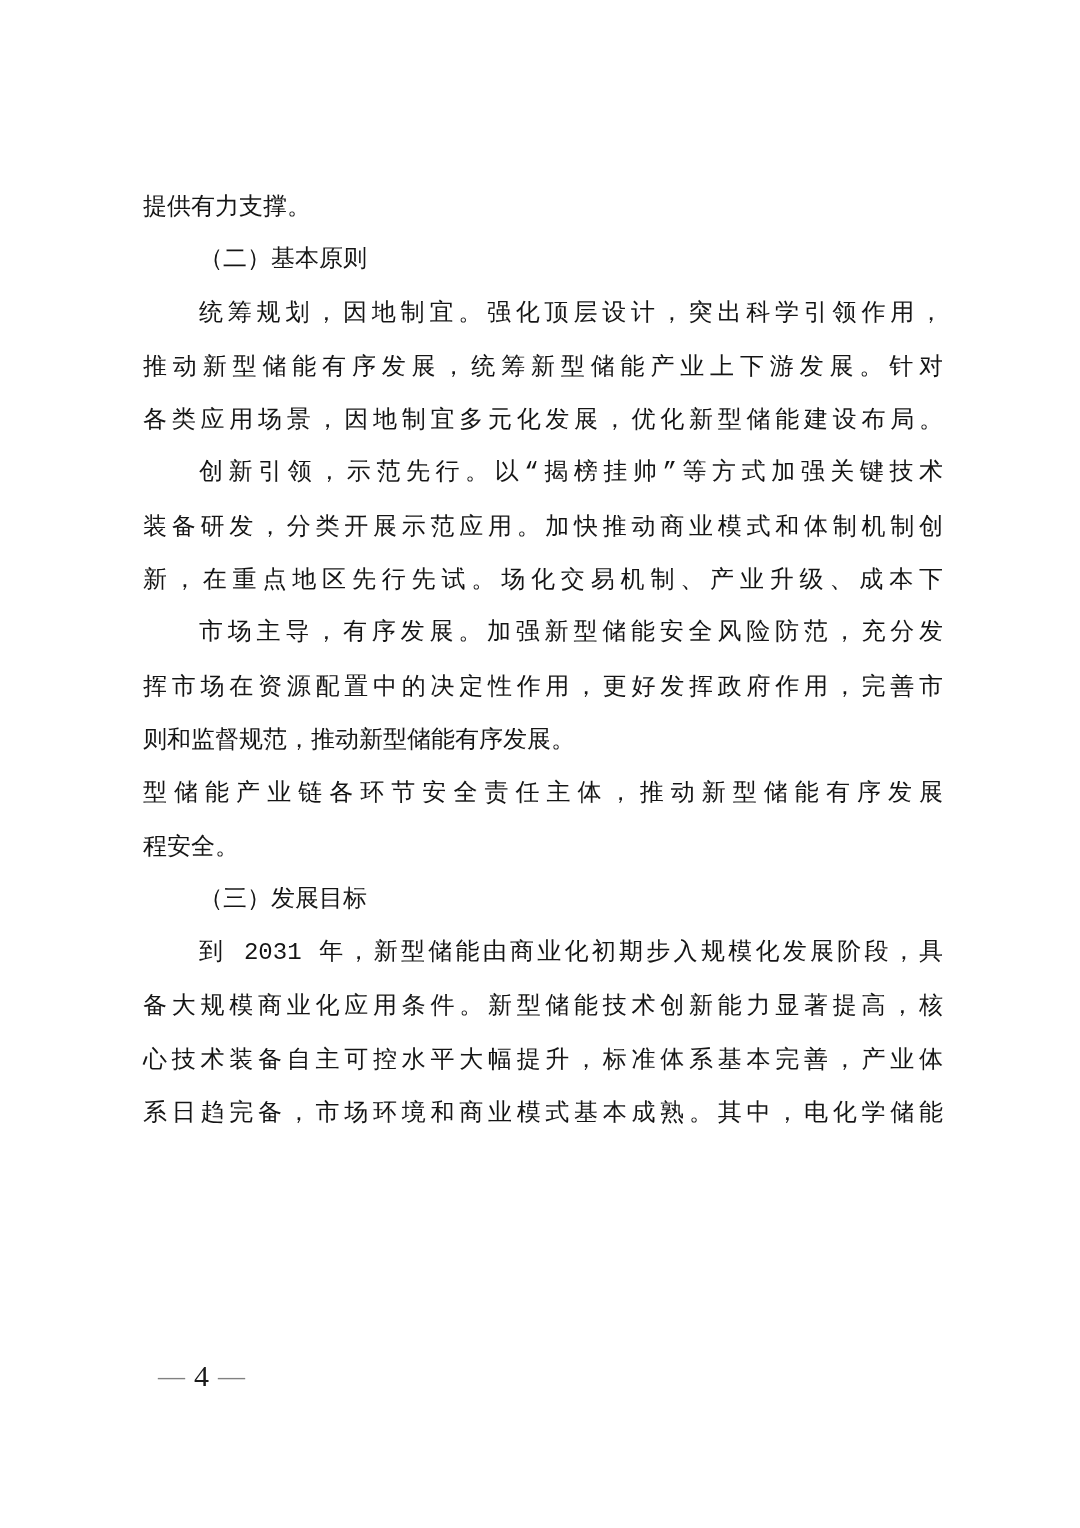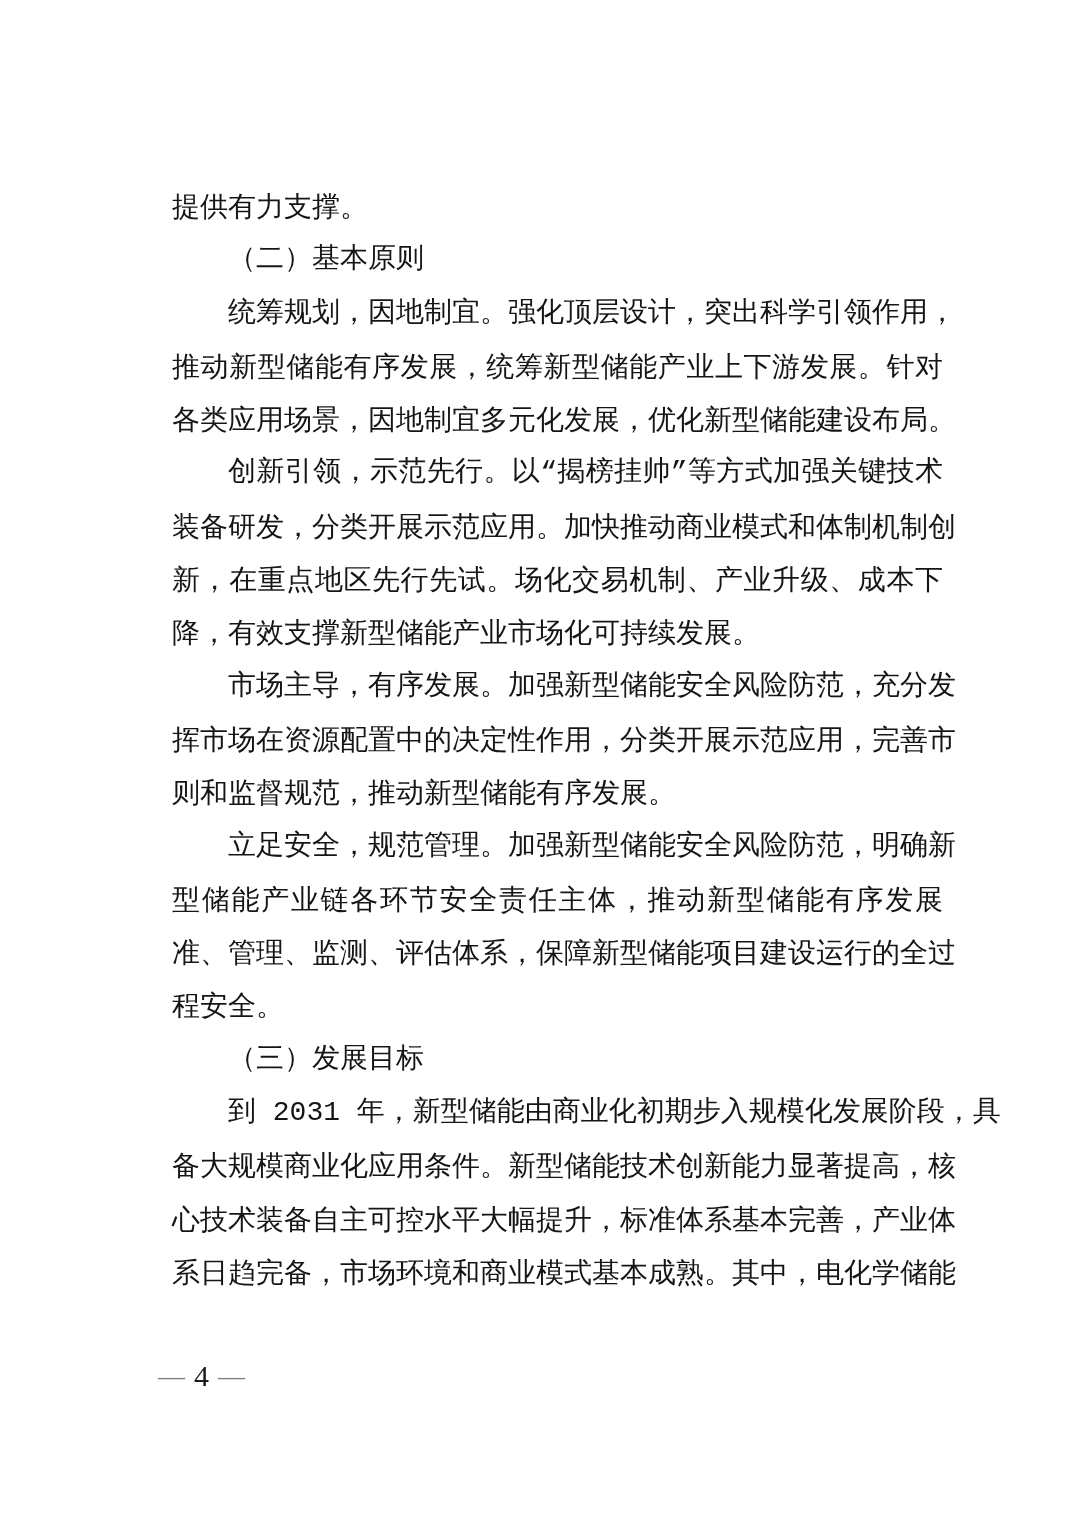--- a/index.html
+++ b/index.html
@@ -23,25 +23,24 @@
   }
   .text-block {
     position: absolute;
     left: 143px;
     top: 180px;
     width: 800px;
   }
   .line {
     height: 53.3px;
     line-height: 53.3px;
-    font-size: 28px;
+    font-size: 24px;
     white-space: nowrap;
     text-align: justify;
     text-align-last: left;
-    margin-left: 29px;
   }
   .line.full {
     text-align-last: justify;
   }
   .line.indent {
     padding-left: 56px;
     font-family: Liberation Mono, monospace;
   }
   .footer {
     position: absolute;
@@ -70,27 +69,24 @@
   <div class="text-block">
 
   <div class="line">提供有力支撑。</div>
       <div class="line indent">（二）基本原则</div>
       <div class="line indent full">统筹规划，因地制宜。强化顶层设计，突出科学引领作用，</div>
       <div class="line full">推动新型储能有序发展，统筹新型储能产业上下游发展。针对</div>
       <div class="line full">各类应用场景，因地制宜多元化发展，优化新型储能建设布局。</div>
       <div class="line indent full">创新引领，示范先行。以“揭榜挂帅”等方式加强关键技术</div>
       <div class="line full">装备研发，分类开展示范应用。加快推动商业模式和体制机制创</div>
       <div class="line full">新，在重点地区先行先试。场化交易机制、产业升级、成本下</div>
-      <div class="line">降，有效支撑新型储能产业市场化可持续发展。</div>
       <div class="line indent full">市场主导，有序发展。加强新型储能安全风险防范，充分发</div>
-      <div class="line full">挥市场在资源配置中的决定性作用，分类开展示范应用，完善市</div>
+      <div class="line full">挥市场在资源配置中的决定性作用，更好发挥政府作用，完善市</div>
       <div class="line">则和监督规范，推动新型储能有序发展。</div>
-      <div class="line indent full">立足安全，规范管理。加强新型储能安全风险防范，明确新</div>
       <div class="line full">型储能产业链各环节安全责任主体，推动新型储能有序发展</div>
-      <div class="line full">准、管理、监测、评估体系，保障新型储能项目建设运行的全过</div>
       <div class="line">程安全。</div>
       <div class="line indent">（三）发展目标</div>
       <div class="line indent full">到 2031 年，新型储能由商业化初期步入规模化发展阶段，具</div>
       <div class="line full">备大规模商业化应用条件。新型储能技术创新能力显著提高，核</div>
       <div class="line full">心技术装备自主可控水平大幅提升，标准体系基本完善，产业体</div>
       <div class="line full">系日趋完备，市场环境和商业模式基本成熟。其中，电化学储能</div>
     </div>
 
   <div class="footer">
     <span class="fdash">—</span>

